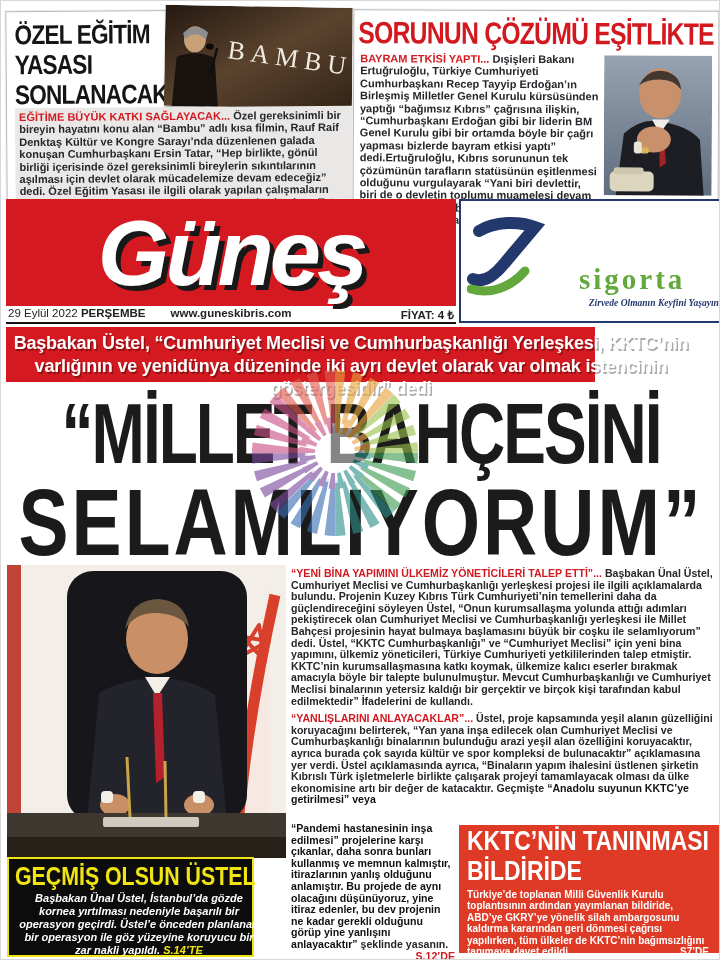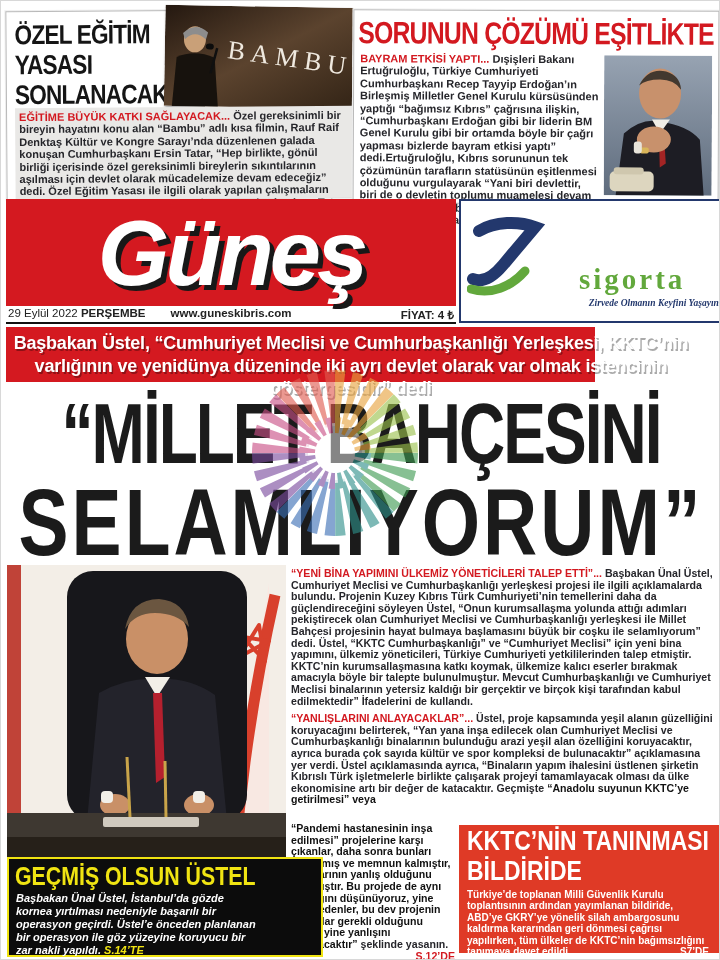--- a/index.html
+++ b/index.html
@@ -50,21 +50,21 @@
   #big2{top:468px;font-size:75px;letter-spacing:3px;transform:scaleY(1.25);transform-origin:center top;}
   
   #wm{left:244px;top:362px;width:180px;height:180px;opacity:0.62;pointer-events:none;}
   #wm-text{left:288px;top:420px;font-size:46px;font-weight:bold;color:#6f6f6f;opacity:0.55;letter-spacing:2px;}
   
   #main-photo{left:6px;top:564px;width:279px;height:293px;}
   #main-wide{left:290px;top:567px;width:426px;font-size:10.6px;line-height:11.6px;}
   #main-narrow{left:290px;top:822px;width:164px;height:132px;font-size:10.6px;line-height:11.6px;}
   .xb{font-weight:900;color:#111;}
   
-  #blk-box{left:6px;top:856px;width:316px;height:100px;background:#0c0c0c;border:2px solid #f0e412;box-sizing:border-box;}
+  #blk-box{left:6px;top:856px;width:247px;height:100px;background:#0c0c0c;border:2px solid #f0e412;box-sizing:border-box;text-align:center;}
   #blk-head{left:6px;top:2px;font-weight:900;font-size:26px;color:#f0e412;letter-spacing:0;
       transform:scaleX(0.82);transform-origin:left top;white-space:nowrap;}
   #blk-body{left:7px;top:33px;width:246px;font-style:italic;font-weight:bold;font-size:11px;line-height:13px;color:#fff;}
   #blk-body .ref{color:#f0e412;}
   #kktc-box{left:458px;top:824px;width:300px;height:128px;background:#df3a26;box-sizing:border-box;}
   #kktc-head{left:8px;top:1px;font-weight:900;font-size:28px;line-height:30px;color:#fff;
       transform:scaleX(0.82);transform-origin:left top;white-space:nowrap;}
   #kktc-body{left:8px;top:64px;width:242px;font-weight:bold;font-size:10px;line-height:11.4px;color:#fff;}
   svg{display:block;}
 </style>

